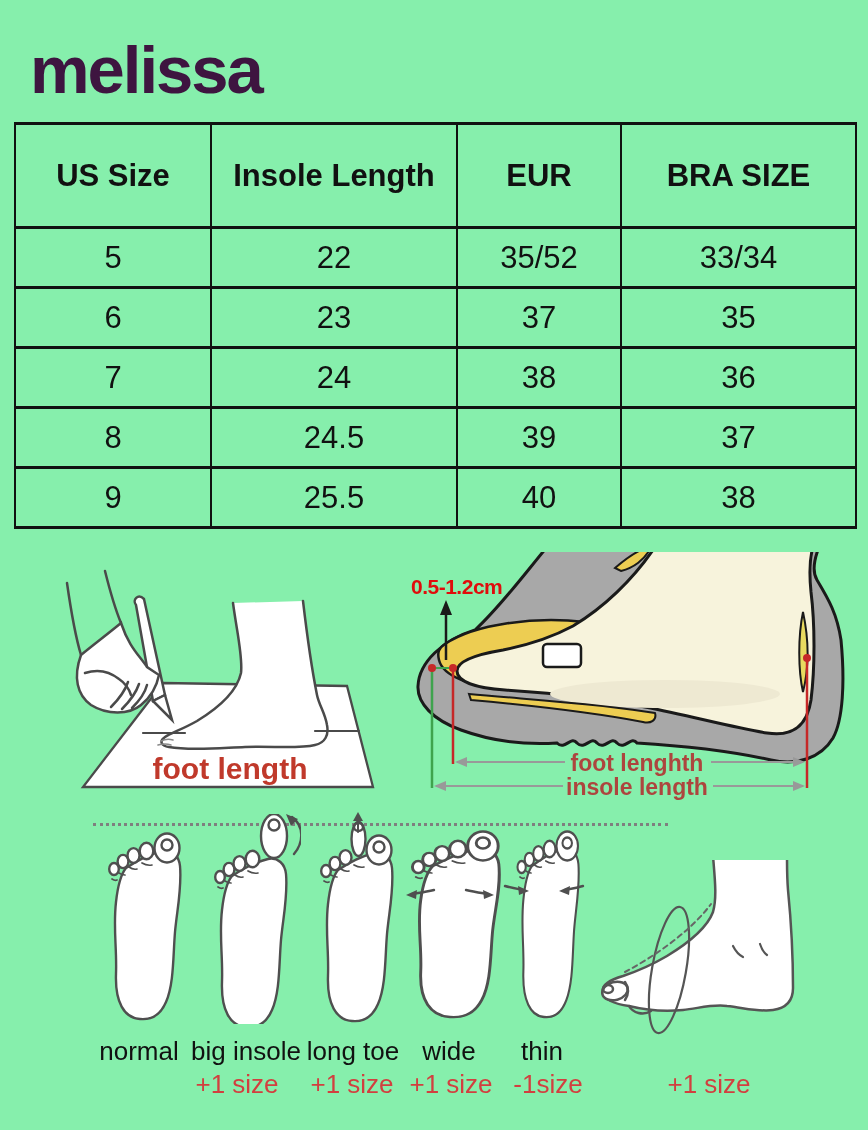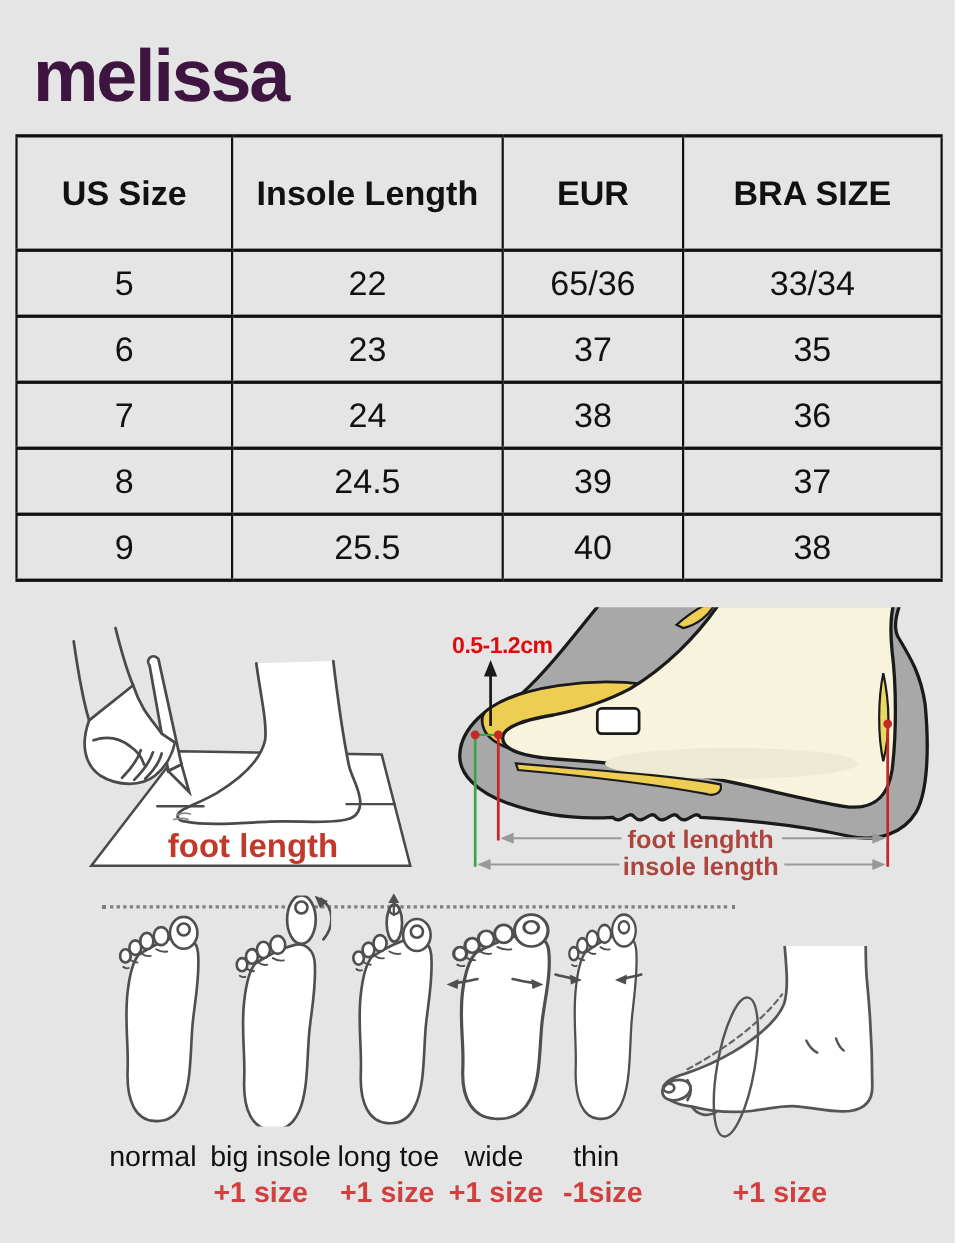--- a/index.html
+++ b/index.html
@@ -1,17 +1,17 @@
 <!DOCTYPE html>
 <html><head>
 <meta charset="utf-8">
 <style>
   html,body { margin:0; padding:0; background:#ffffff; }
   body { font-family:"Liberation Sans", sans-serif; }
-  .canvas { position:relative; width:868px; height:1130px; background:#e5e5e5; overflow:hidden; }
+  .canvas { position:relative; width:868px; height:1130px; background:#86efac; overflow:hidden; }
 
   .logo { position:absolute; left:30px; top:36px; font-size:67px; font-weight:800;
           letter-spacing:-2px; color:#3e1540; line-height:1; }
 
   table.sizes { position:absolute; left:14px; top:122px; width:841px;
                 border-collapse:collapse; table-layout:fixed; }
   table.sizes th, table.sizes td {
       border:3px solid #111; border-left-width:2px; border-right-width:2px;
       text-align:center; vertical-align:middle; color:#111; padding:0;
   }
@@ -21,21 +21,21 @@
 
   .fig { position:absolute; }
   svg text { font-family:"Liberation Sans", sans-serif; }
 
   .bottom { position:absolute; left:0; top:808px; width:868px; height:322px; }
   .dotline { position:absolute; left:93px; top:15px; width:575px; height:0;
              border-top:3px dotted #7f7f7f; }
   .ft-label { position:absolute; top:228px; transform:translateX(-50%);
               font-size:26px; font-weight:normal; color:#111; white-space:nowrap; }
   .ft-adj   { position:absolute; top:261px; transform:translateX(-50%);
-              font-size:26px; font-weight:bold; color:#d23f3f; white-space:nowrap; }
+              font-size:26px; font-weight:normal; color:#d23f3f; white-space:nowrap; }
 </style>
 </head>
 <body>
 
 <div class="canvas">
 
   <svg width="0" height="0" style="position:absolute" aria-hidden="true">
     <defs>
       <g id="base-style"></g>
       <path id="p-sole" d="M 50 187 C 34 186, 25 170, 26 142 C 27 116, 23 96, 26 70 C 28 52, 31 42, 36 36 C 48 28, 60 22, 72 19 C 82 17, 89 24, 90 34 C 92 56, 87 78, 85 100 C 83 124, 84 152, 76 170 C 70 184, 60 188, 50 187 Z"></path>
@@ -61,21 +61,21 @@
     <tbody>
         <tr>
       <th>US Size</th>
       <th>Insole Length</th>
       <th>EUR</th>
       <th>BRA SIZE</th>
     </tr>
     <tr>
       <td>5</td>
       <td>22</td>
-      <td>65/36</td>
+      <td>35/52</td>
       <td>33/34</td>
     </tr>
     <tr>
       <td>6</td>
       <td>23</td>
       <td>37</td>
       <td>35</td>
     </tr>
     <tr>
       <td>7</td>

